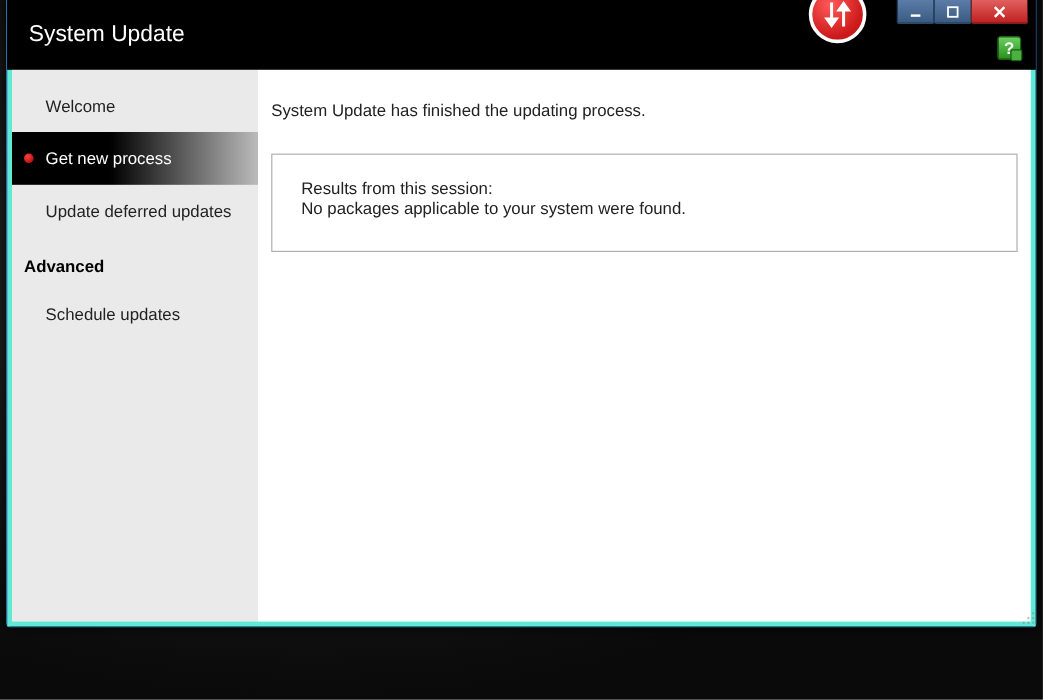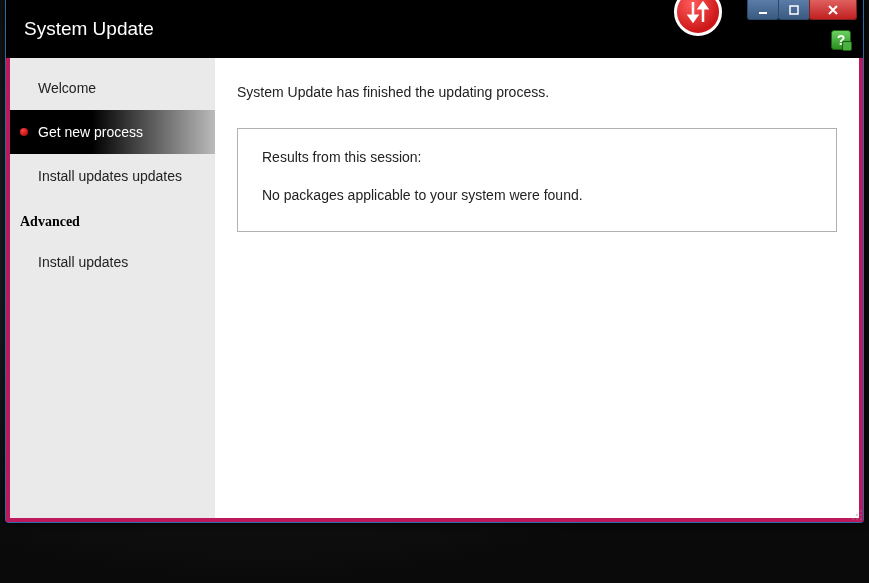--- a/index.html
+++ b/index.html
@@ -106,21 +106,21 @@
       right: -2px;
       width: 8px;
       height: 8px;
       background: #4ab040;
       border: 1px solid #1a6010;
       border-radius: 2px;
     }
     .body {
       flex: 1;
       display: flex;
-      background: #be185d;
+      background: #5eead4;
       padding: 0 4px 4px 4px;
     }
     .sidebar {
       width: 205px;
       background: #eaeaea;
       display: flex;
       flex-direction: column;
       padding-top: 8px;
     }
     .nav-item {
@@ -143,35 +143,34 @@
       width: 8px;
       height: 8px;
       background: radial-gradient(circle at 35% 30%, #ff4040, #a00000);
       border-radius: 50%;
     }
     .nav-heading {
       padding: 16px 10px 10px 10px;
       font-size: 14px;
       font-weight: bold;
       color: #000;
-      font-family: Liberation Serif, serif;
     }
     .content {
       flex: 1;
       background: #fff;
-      padding: 26px 22px;
+      padding: 26px 11px;
       font-size: 14px;
       color: #222;
     }
     .status-msg { margin-bottom: 28px; }
     .results-box {
       border: 1px solid #b0b0b0;
       padding: 20px 24px 28px 24px;
     }
-    .results-title { margin-bottom: 22px; }
+    .results-title { }
     .resize-grip {
       position: absolute;
       right: 6px;
       bottom: 62px;
       width: 14px;
       height: 14px;
       opacity: 0.5;
     }
   </style>
 </head>
@@ -216,29 +215,29 @@
   <div class="body">
 
     <div class="sidebar">
       <div class="nav-item">
         <span>Welcome</span>
       </div>
       <div class="nav-item active">
         <span>Get new process</span>
       </div>
       <div class="nav-item">
-        <span>Install updates updates</span>
+        <span>Update deferred updates</span>
       </div>
 
       <div class="nav-heading">
         <span>Advanced</span>
       </div>
 
       <div class="nav-item">
-        <span>Install updates</span>
+        <span>Schedule updates</span>
       </div>
     </div>
 
     <div class="content">
       <div class="status-msg">System Update has finished the updating process.</div>
       <div class="results-box">
         <div class="results-title">Results from this session:</div>
         <div>No packages applicable to your system were found.</div>
       </div>
     </div>

